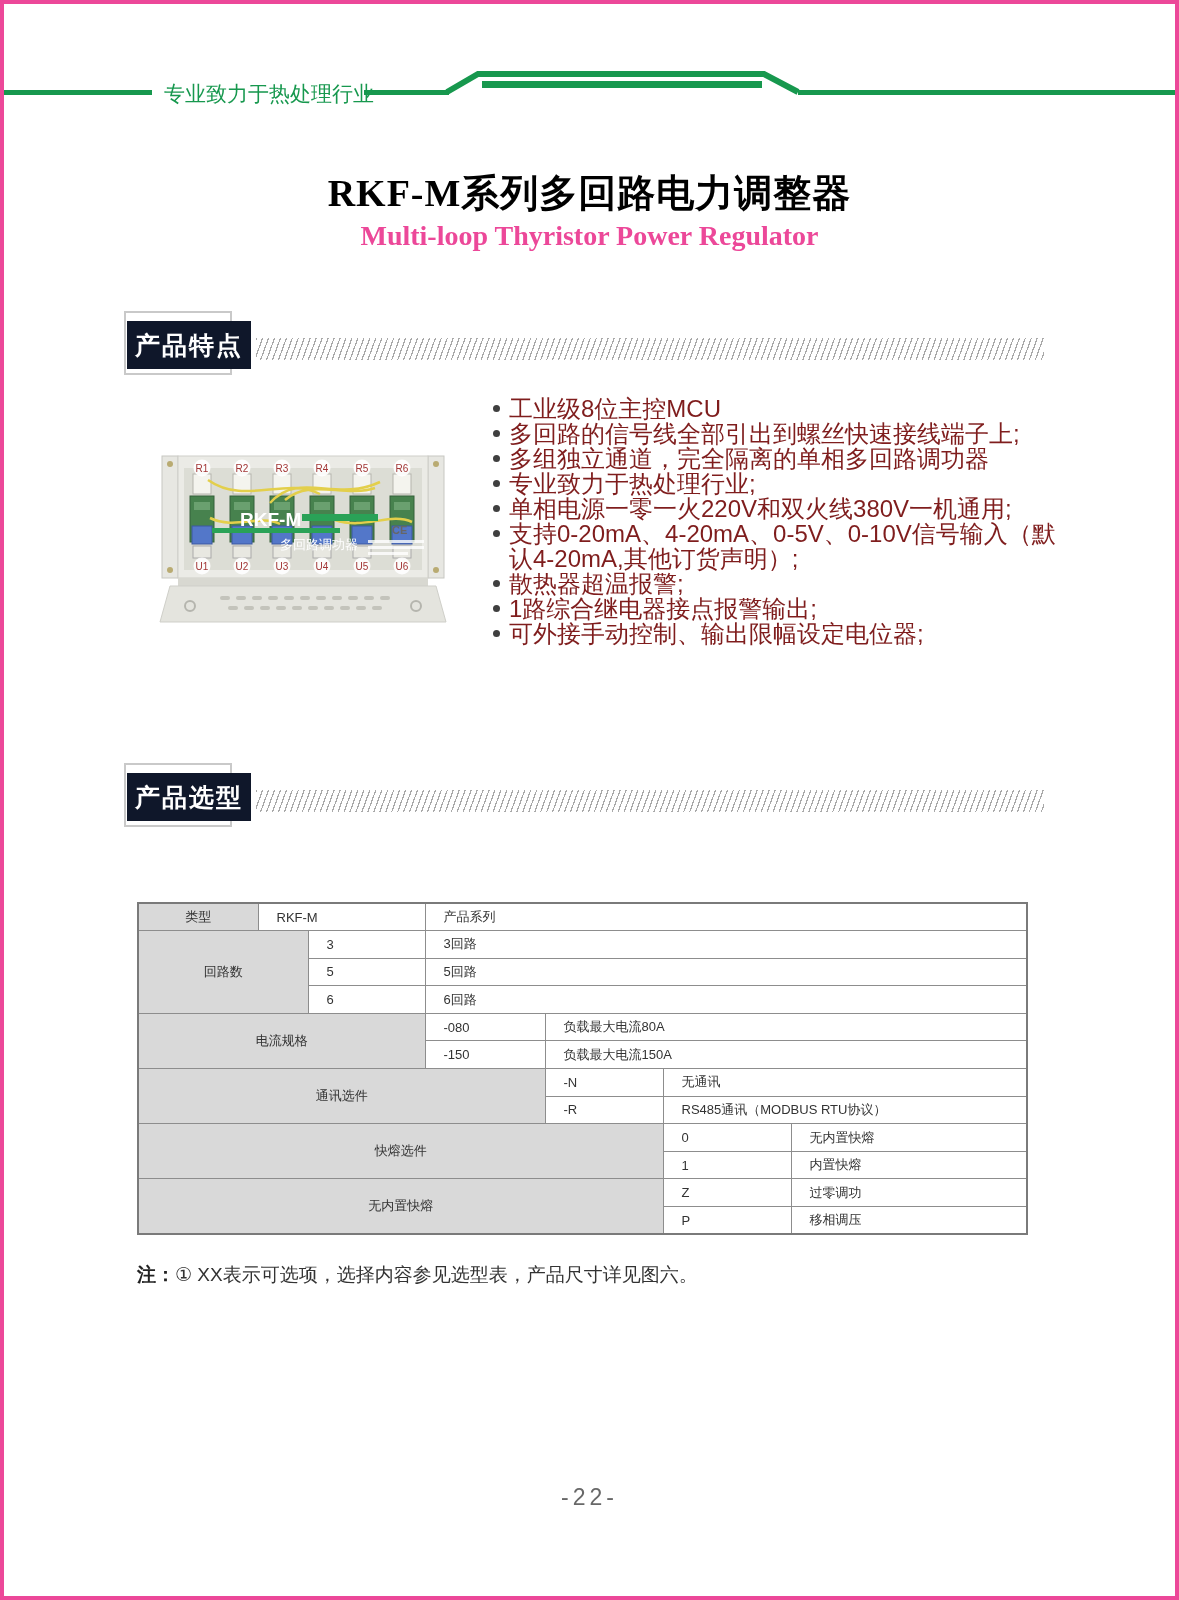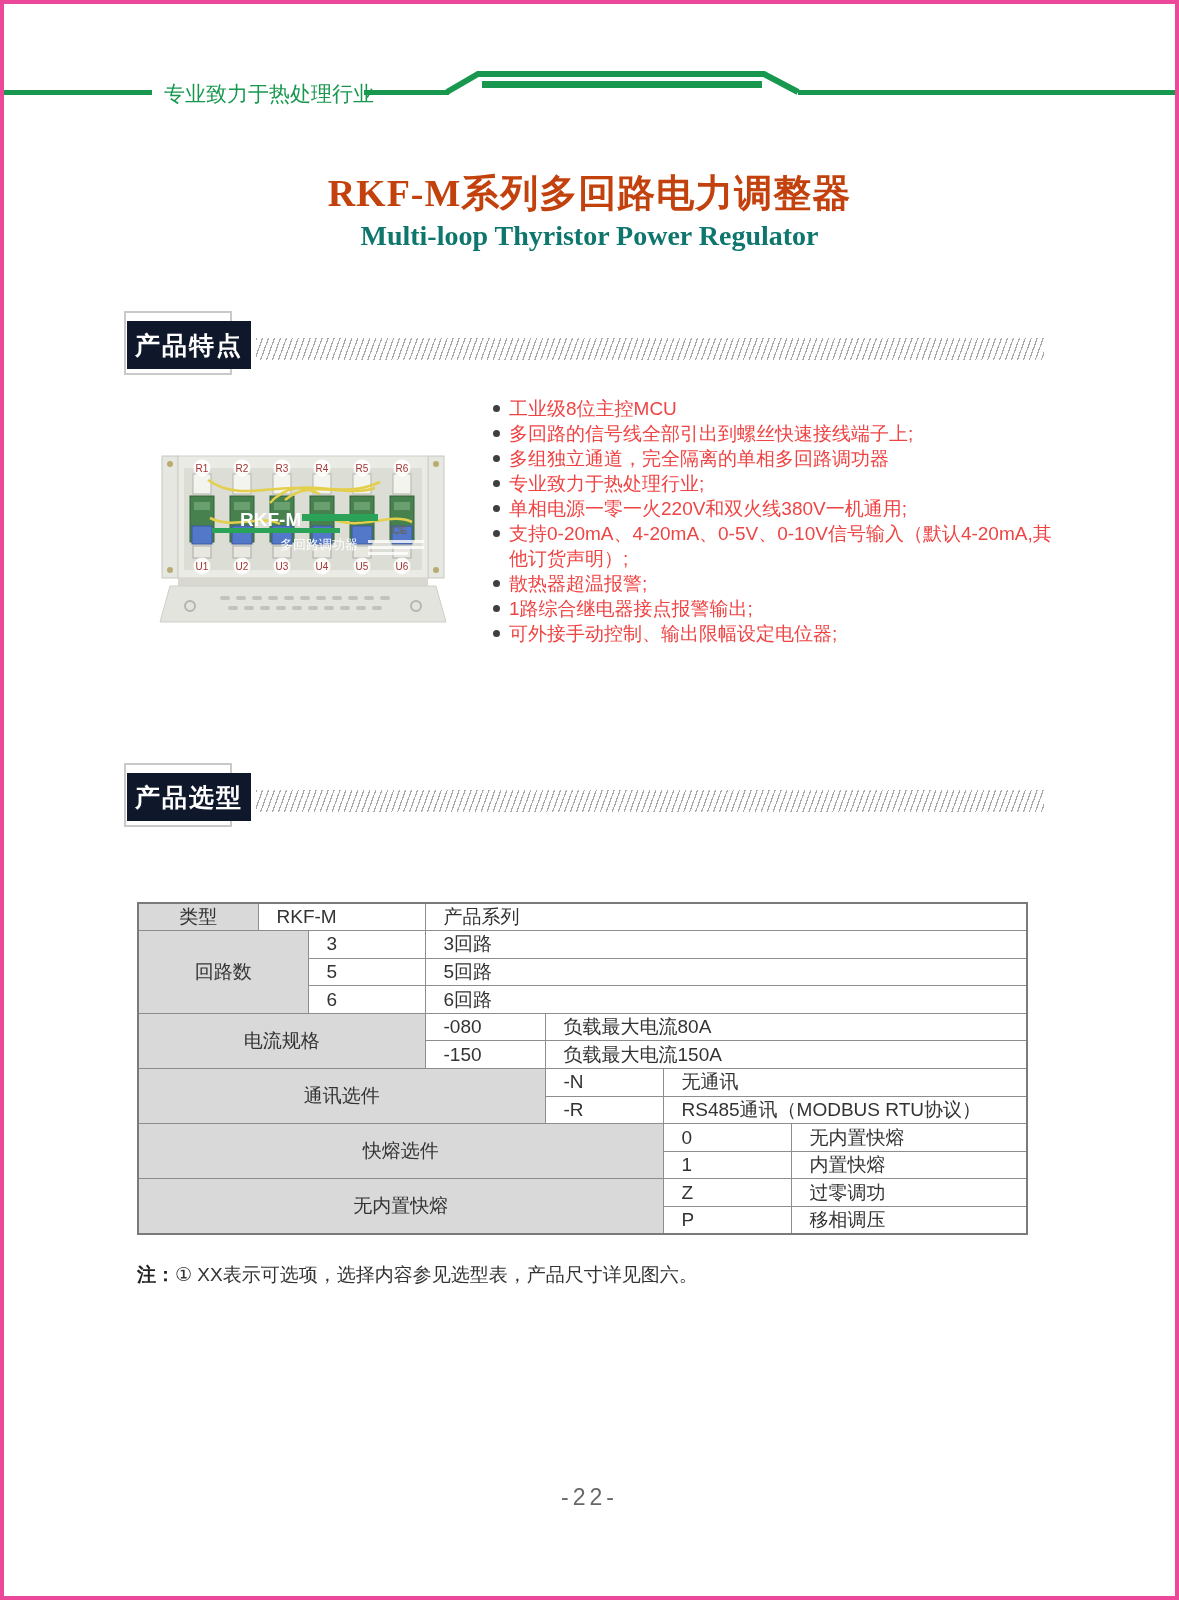--- a/index.html
+++ b/index.html
@@ -6,45 +6,45 @@
   html,body { background:#ffffff; }
   body { width:1179px; height:1600px; position:relative; font-family:"Liberation Sans","DejaVu Sans",sans-serif; color:#3d3d3d; }
   .page { position:absolute; inset:0; width:1179px; height:1600px; background:#fff; border:4px solid #ec4899; overflow:hidden; }
 
   
   .header-svg { position:absolute; left:0; top:0; width:1179px; height:130px; }
 
   
   .title-zh { position:absolute; left:0; top:164px; width:100%; text-align:center;
     font-family:"Liberation Serif","DejaVu Serif",serif; font-weight:bold;
-    font-size:38px; letter-spacing:1px; color:#c2410c; }
+    font-size:38px; letter-spacing:1px; color:#000000; }
   .title-en { position:absolute; left:0; top:216px; width:100%; text-align:center;
     font-family:"Liberation Serif","DejaVu Serif",serif; font-weight:bold;
-    font-size:28px; color:#0f766e; }
+    font-size:28px; color:#ec4899; }
 
   
   .section { position:absolute; left:0; width:1179px; height:70px; }
   .ghost-box { position:absolute; left:120px; top:0; width:108px; height:64px;
     border:2px solid #c9c9c9; background:#fff; }
   .green-box { position:absolute; left:123px; top:10px; width:124px; height:48px;
     background:#0f172a; color:#fff; font-size:25px; font-weight:bold;
     display:flex; align-items:center; justify-content:center; letter-spacing:2px; }
   .hatch { position:absolute; left:252px; top:27px; width:788px; height:22px;
     background:repeating-linear-gradient(110deg,#a9a9a9 0px,#a9a9a9 1.2px,transparent 1.2px,transparent 5.6px); }
 
   
   .photo-svg { position:absolute; left:146px; top:444px; width:306px; height:200px; }
   .bullets { position:absolute; left:487px; top:392px; width:578px; list-style:none; }
-  .bullets li { position:relative; padding-left:18px; font-size:19px; line-height:25px; color:#ef4444; }
+  .bullets li { position:relative; padding-left:18px; font-size:24px; line-height:25px; color:#7f1d1d; }
   .bullets li::before { content:""; position:absolute; left:2px; top:9px; width:7px; height:7px;
     border-radius:50%; background:#3f3f3f; }
 
   
   .sel-table { position:absolute; left:133px; top:898px; width:889px; height:332px;
-    border-collapse:collapse; table-layout:fixed; font-size:19px; color:#333; }
+    border-collapse:collapse; table-layout:fixed; font-size:13px; color:#333; }
   .sel-table td { border:1px solid #8d8d8d; height:27.6px; padding:0 0 0 18px; text-align:left;
     white-space:nowrap; overflow:hidden; }
   .sel-table { border:2px solid #7a7a7a; }
   .sel-table td.lbl { background:#d9d9d9; text-align:center; padding:0; }
 
   
   .note { position:absolute; left:133px; top:1258px; font-size:19px; color:#333; }
   .note b { font-weight:bold; color:#222; }
 
   

